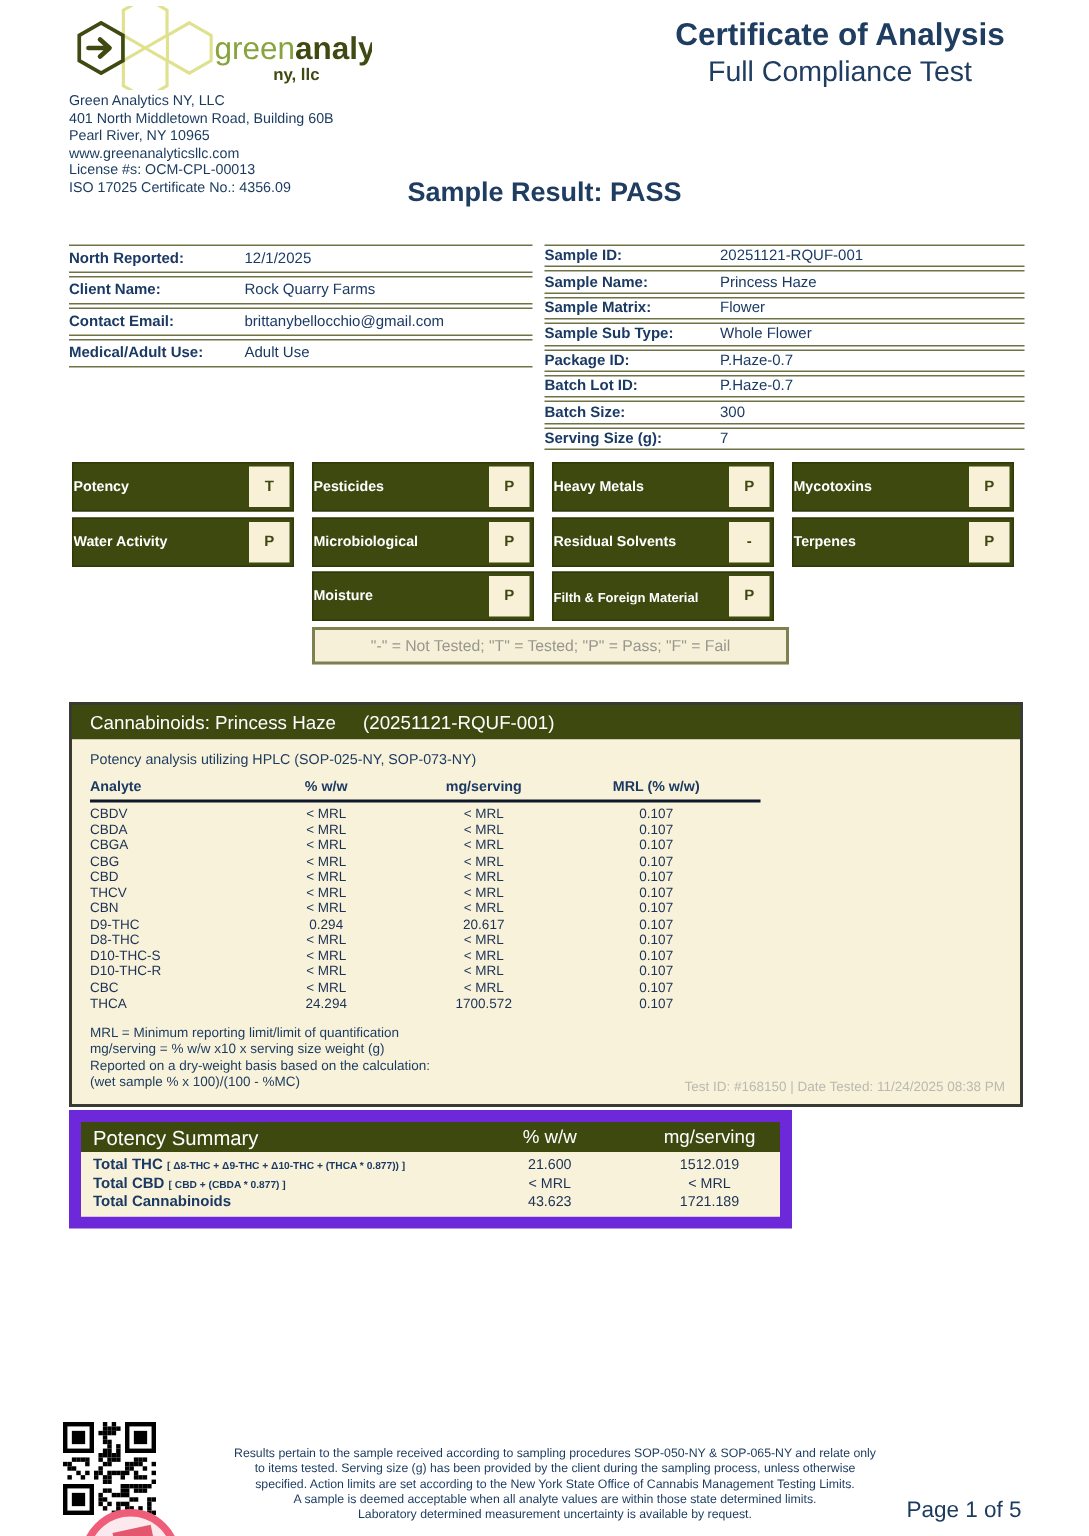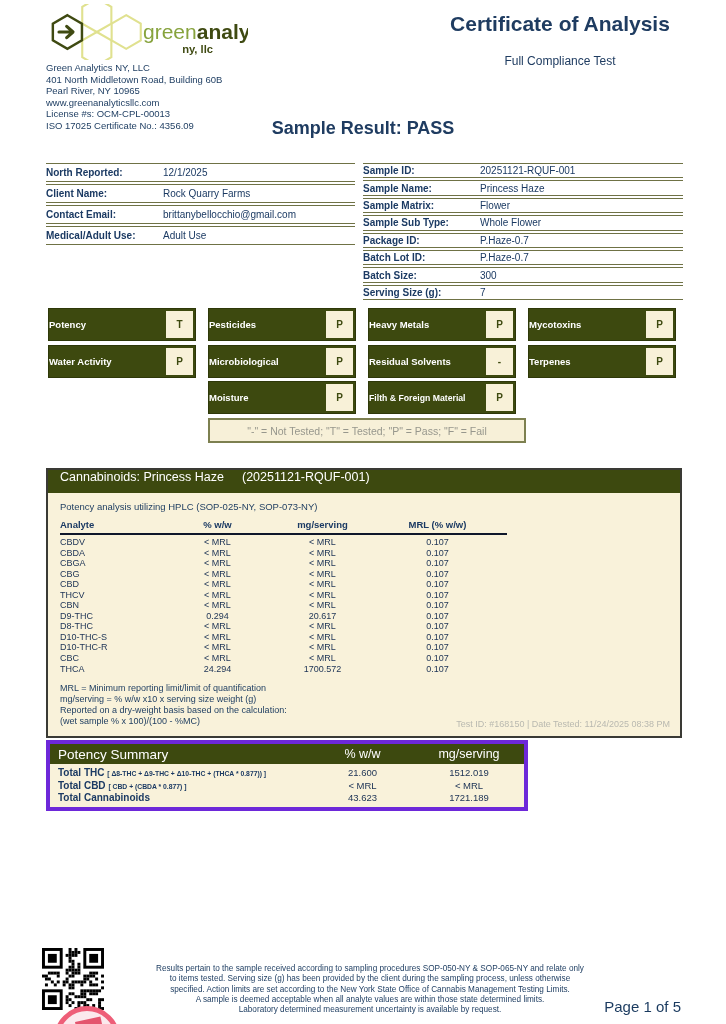--- a/index.html
+++ b/index.html
@@ -5,21 +5,21 @@
   * { margin:0; padding:0; box-sizing:border-box; }
   html,body { background:#ffffff; }
   body { font-family:"Liberation Sans", sans-serif; }
   .page { position:relative; width:726px; height:1024px; background:#fff; overflow:hidden; margin:0 auto; }
 
   
   .logo-svg { position:absolute; left:38px; top:4px; }
   .address { position:absolute; left:46px; top:62px; font-size:9.5px; line-height:11.6px; color:#1a3a5f; font-weight:500; }
   .title-block { position:absolute; left:410px; top:12px; width:300px; text-align:center; }
   .coa-title { font-size:21px; font-weight:bold; color:#1f3c61; }
-  .coa-subtitle { font-size:12px; color:#1f3c61; margin-top:18px; }
+  .coa-subtitle { font-size:19px; color:#1f3c61; margin-top:2px; }
   .sample-result { position:absolute; left:0; right:0; top:118px; text-align:center; font-size:18px; font-weight:bold; color:#1f3c61; }
 
   
   .info-table { position:absolute; top:163px; }
   .info-table.left  { left:46px;  width:309px; }
   .info-table.right { left:363px; width:320px; }
   .info-row { display:flex; border-top:1px solid #6f7245; border-bottom:1px solid #6f7245; margin-bottom:2px; align-items:center; }
   .info-table.left  .info-row { height:19px; }
   .info-table.right .info-row { height:15.4px; }
   .info-label { width:117px; font-size:10px; font-weight:bold; color:#1b3a63; }
@@ -27,34 +27,34 @@
 
   
   .tcol { position:absolute; top:308px; width:148px; display:flex; flex-direction:column; gap:3.5px; }
   .tbtn { position:relative; height:33px; background:#3d490f; border:1px solid #2e3809; display:flex; align-items:center; padding-right:31px; }
   .tlabel { flex:1; text-align:left; color:#ffffff; font-weight:bold; font-size:9.5px; white-space:nowrap; overflow:hidden; }
   .tres { position:absolute; right:2px; top:2px; bottom:2px; width:27px; background:#f8f1d8; color:#3d490f; font-weight:bold; font-size:10px; display:flex; align-items:center; justify-content:center; }
   .legend-box { position:absolute; left:208px; top:418px; width:318px; height:25px; background:#f7f0d8; border:2px solid #7d8050; color:#97978d; font-size:10.5px; display:flex; align-items:center; justify-content:center; }
 
   
   .cann { position:absolute; left:46px; top:468px; width:636px; border:2px solid #3a3a35; }
-  .cann-header { background:#3d490f; color:#fff; height:23px; display:flex; padding-left:12px; font-size:12.5px; gap:18px; }
+  .cann-header { background:#3d490f; color:#fff; height:23px; display:flex; align-items:center; padding-left:12px; font-size:12.5px; gap:18px; }
   .cann-body { position:relative; background:#f9f2da; height:243px; }
   .method-note { padding:8px 0 0 12px; font-size:9.5px; color:#1a3a5f; }
   .atable { margin:7px 0 0 12px; width:447px; }
   .ahead, .arow { display:grid; grid-template-columns:105px 105px 105px 125px; }
   .ahead { font-size:9.5px; font-weight:bold; color:#1b3a63; padding-bottom:3px; border-bottom:2px solid #0f172a; }
   .ahead .c2,.ahead .c3,.ahead .c4, .arow .c2,.arow .c3,.arow .c4 { text-align:center; }
   .arow { font-size:9px; line-height:10.55px; color:#1a3154; }
   .atable .rows { padding-top:2px; }
   .footnotes { margin:9px 0 0 12px; font-size:9px; line-height:10.8px; color:#1a3a5f; }
   .test-meta { position:absolute; right:10px; bottom:7px; font-size:9px; color:#b9b9b0; }
 
   
-  .psum { position:absolute; left:46px; top:740px; width:482px; border:4px solid #6d28d9; }
+  .psum { position:absolute; left:46px; top:740px; width:482px; border:8px solid #6d28d9; }
   .psum-header { background:#3d490f; color:#fff; height:20px; display:grid; grid-template-columns:265px 95px 118px; align-items:center; }
   .psum-title { padding-left:8px; font-size:13.5px; }
   .psum-col { font-size:12.5px; text-align:center; }
   .psum-body { background:#f9f2da; padding:2px 0 3px 0; }
   .prow { display:grid; grid-template-columns:265px 95px 118px; align-items:center; height:12.8px; }
   .plabel { padding-left:8px; font-size:10px; font-weight:bold; color:#1b3a63; white-space:nowrap; }
   .pformula { font-size:6.8px; font-weight:bold; }
   .pval { font-size:9.5px; color:#1a3154; text-align:center; }
 
   

